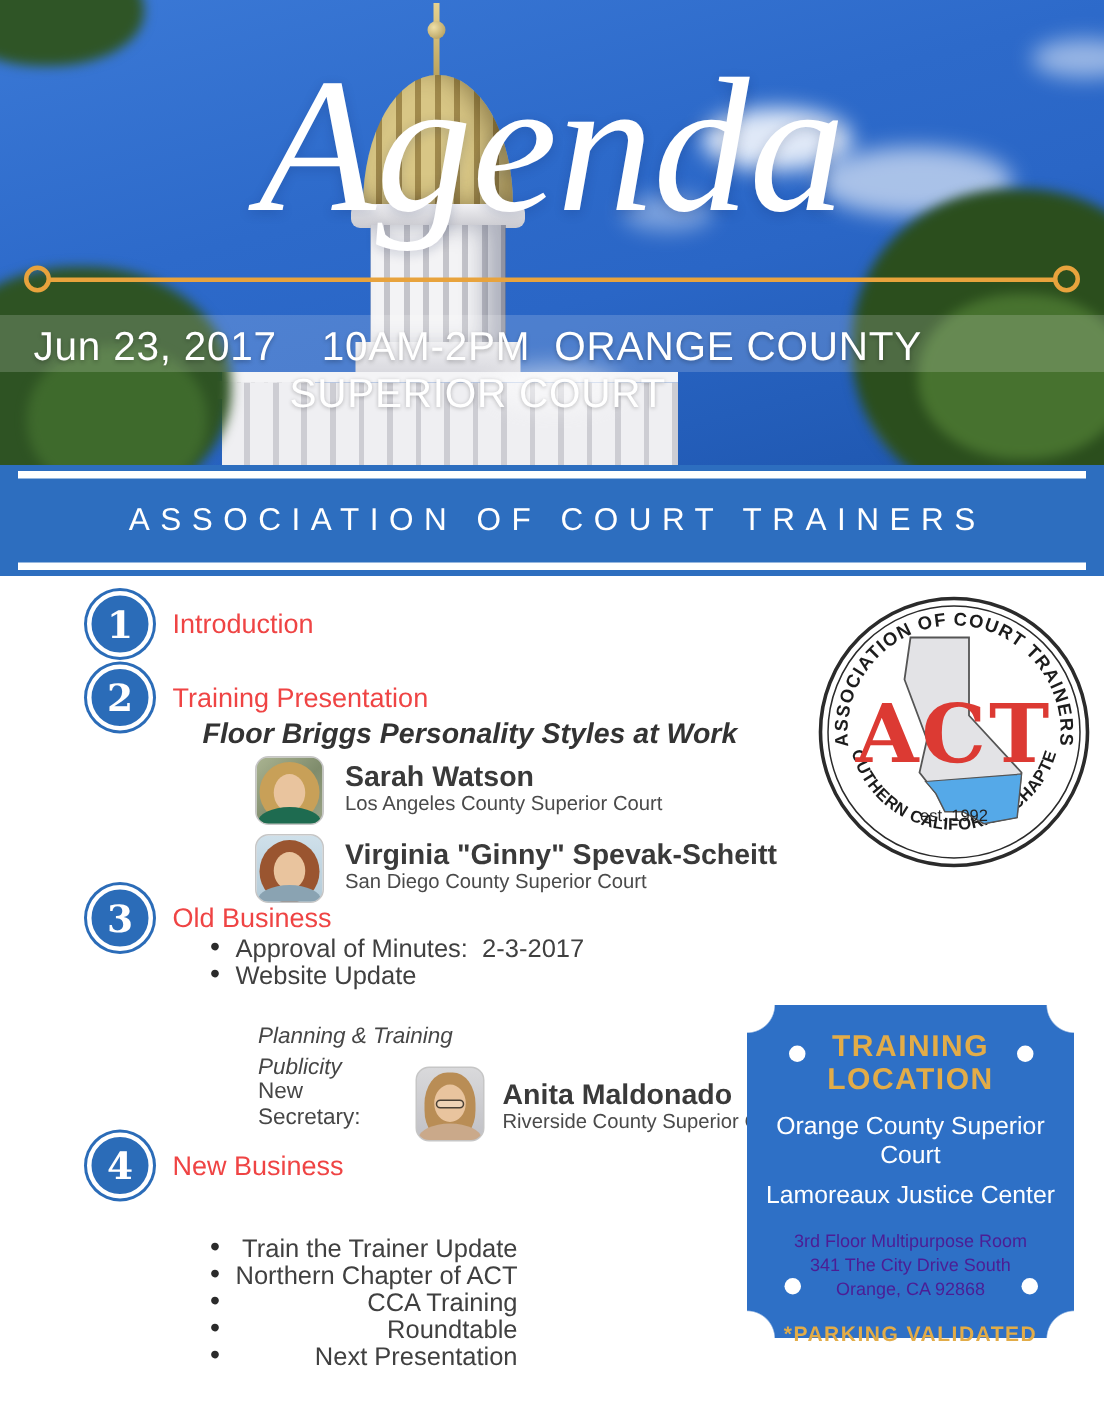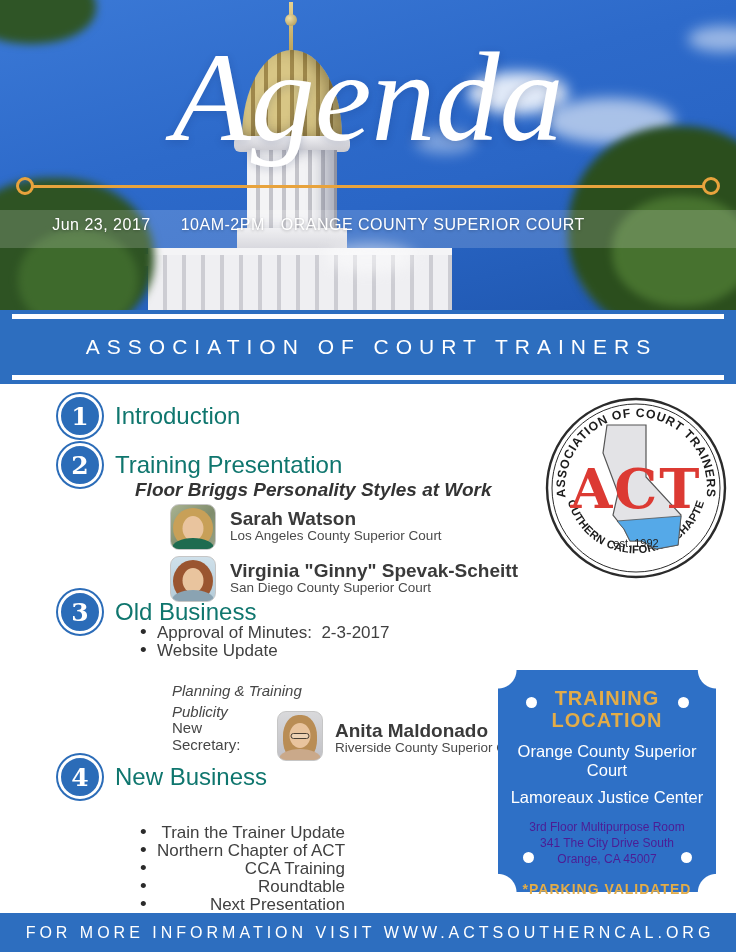--- a/index.html
+++ b/index.html
@@ -55,38 +55,38 @@
   .ring-l { left:16px; } .ring-r { left:702px; }
 
   .script-title { position:absolute; left:0; top:30px; width:736px; text-align:center;
     font-family:Liberation Serif, serif; font-style:italic; font-weight:400;
     font-size:128px; line-height:1.05; color:#ffffff;
     text-shadow:0 2px 8px rgba(10,30,80,.18); }
 
   .date-band { position:absolute; left:0; top:210px; width:736px; height:38px;
     background:rgba(255,255,255,.17); }
   .date-row { position:absolute; left:0; top:216px; width:637px; text-align:center;
-    color:#ffffff; font-size:16px; letter-spacing:.5px; text-shadow:0 1px 3px rgba(0,0,0,.25); }
+    color:#ffffff; font-size:27px; letter-spacing:.5px; text-shadow:0 1px 3px rgba(0,0,0,.25); }
   .date-row .gap-lg { margin-left:30px; } .date-row .gap-sm { margin-left:16px; }
 
   
   .banner { position:absolute; left:0; top:310px; width:736px; height:74px; background:#2D6EBF; }
   .stripe { position:absolute; left:12px; right:12px; height:5px; background:#ffffff; }
   .stripe-top { top:4px; } .stripe-bot { bottom:4px; }
   .banner-title { position:absolute; left:0; top:0; width:100%; height:74px; line-height:74px;
     text-align:center; color:#ffffff; font-size:21px; font-weight:400;
     letter-spacing:7px; text-indent:7px; }
 
   
   .agenda-item { position:absolute; left:58px; display:flex; align-items:center; gap:13px; }
   .num-circle { width:44px; height:44px; border-radius:50%; background:#2B6CB8;
     border:3px solid #ffffff; box-shadow:0 0 0 2px #2B6CB8;
     display:flex; align-items:center; justify-content:center;
     color:#ffffff; font-family:"DejaVu Serif", serif; font-weight:700; font-size:25px; }
-  .item-title { font-size:24px; color:#0f766e; }
+  .item-title { font-size:18px; color:#ef4444; }
 
   .pres-title { position:absolute; left:135px; top:479px;
     font-size:19px; font-weight:700; font-style:italic; color:#333333; }
 
   .speaker-row { position:absolute; display:flex; align-items:center; gap:14px; }
   .sp1 { left:170px; top:504px; } .sp2 { left:170px; top:556px; }
   .sp-name { font-size:19px; font-weight:700; color:#3a3a3a; line-height:17px; }
   .sp-org  { font-size:13.5px; color:#4a4a4a; line-height:17px; }
 
   .avatar { width:46px; height:46px; border-radius:9px; position:relative; overflow:hidden;
@@ -290,23 +290,20 @@
     <div class="badge-content">
       <div class="badge-title">
         <div>TRAINING</div>
         <div>LOCATION</div>
       </div>
       <div class="badge-line1">Orange County Superior Court</div>
       <div class="badge-line2">Lamoreaux Justice Center</div>
       <div class="badge-addr">
         <div>3rd Floor Multipurpose Room</div>
         <div>341 The City Drive South</div>
-        <div>Orange, CA 45007</div>
+        <div>Orange, CA 92868</div>
       </div>
       <div class="badge-parking">*PARKING VALIDATED</div>
     </div>
   </div>
 
-  <div class="footer">
-    <span>FOR MORE INFORMATION VISIT WWW.ACTSOUTHERNCAL.ORG</span>
-  </div>
 
 </div>
 
 </body></html>

